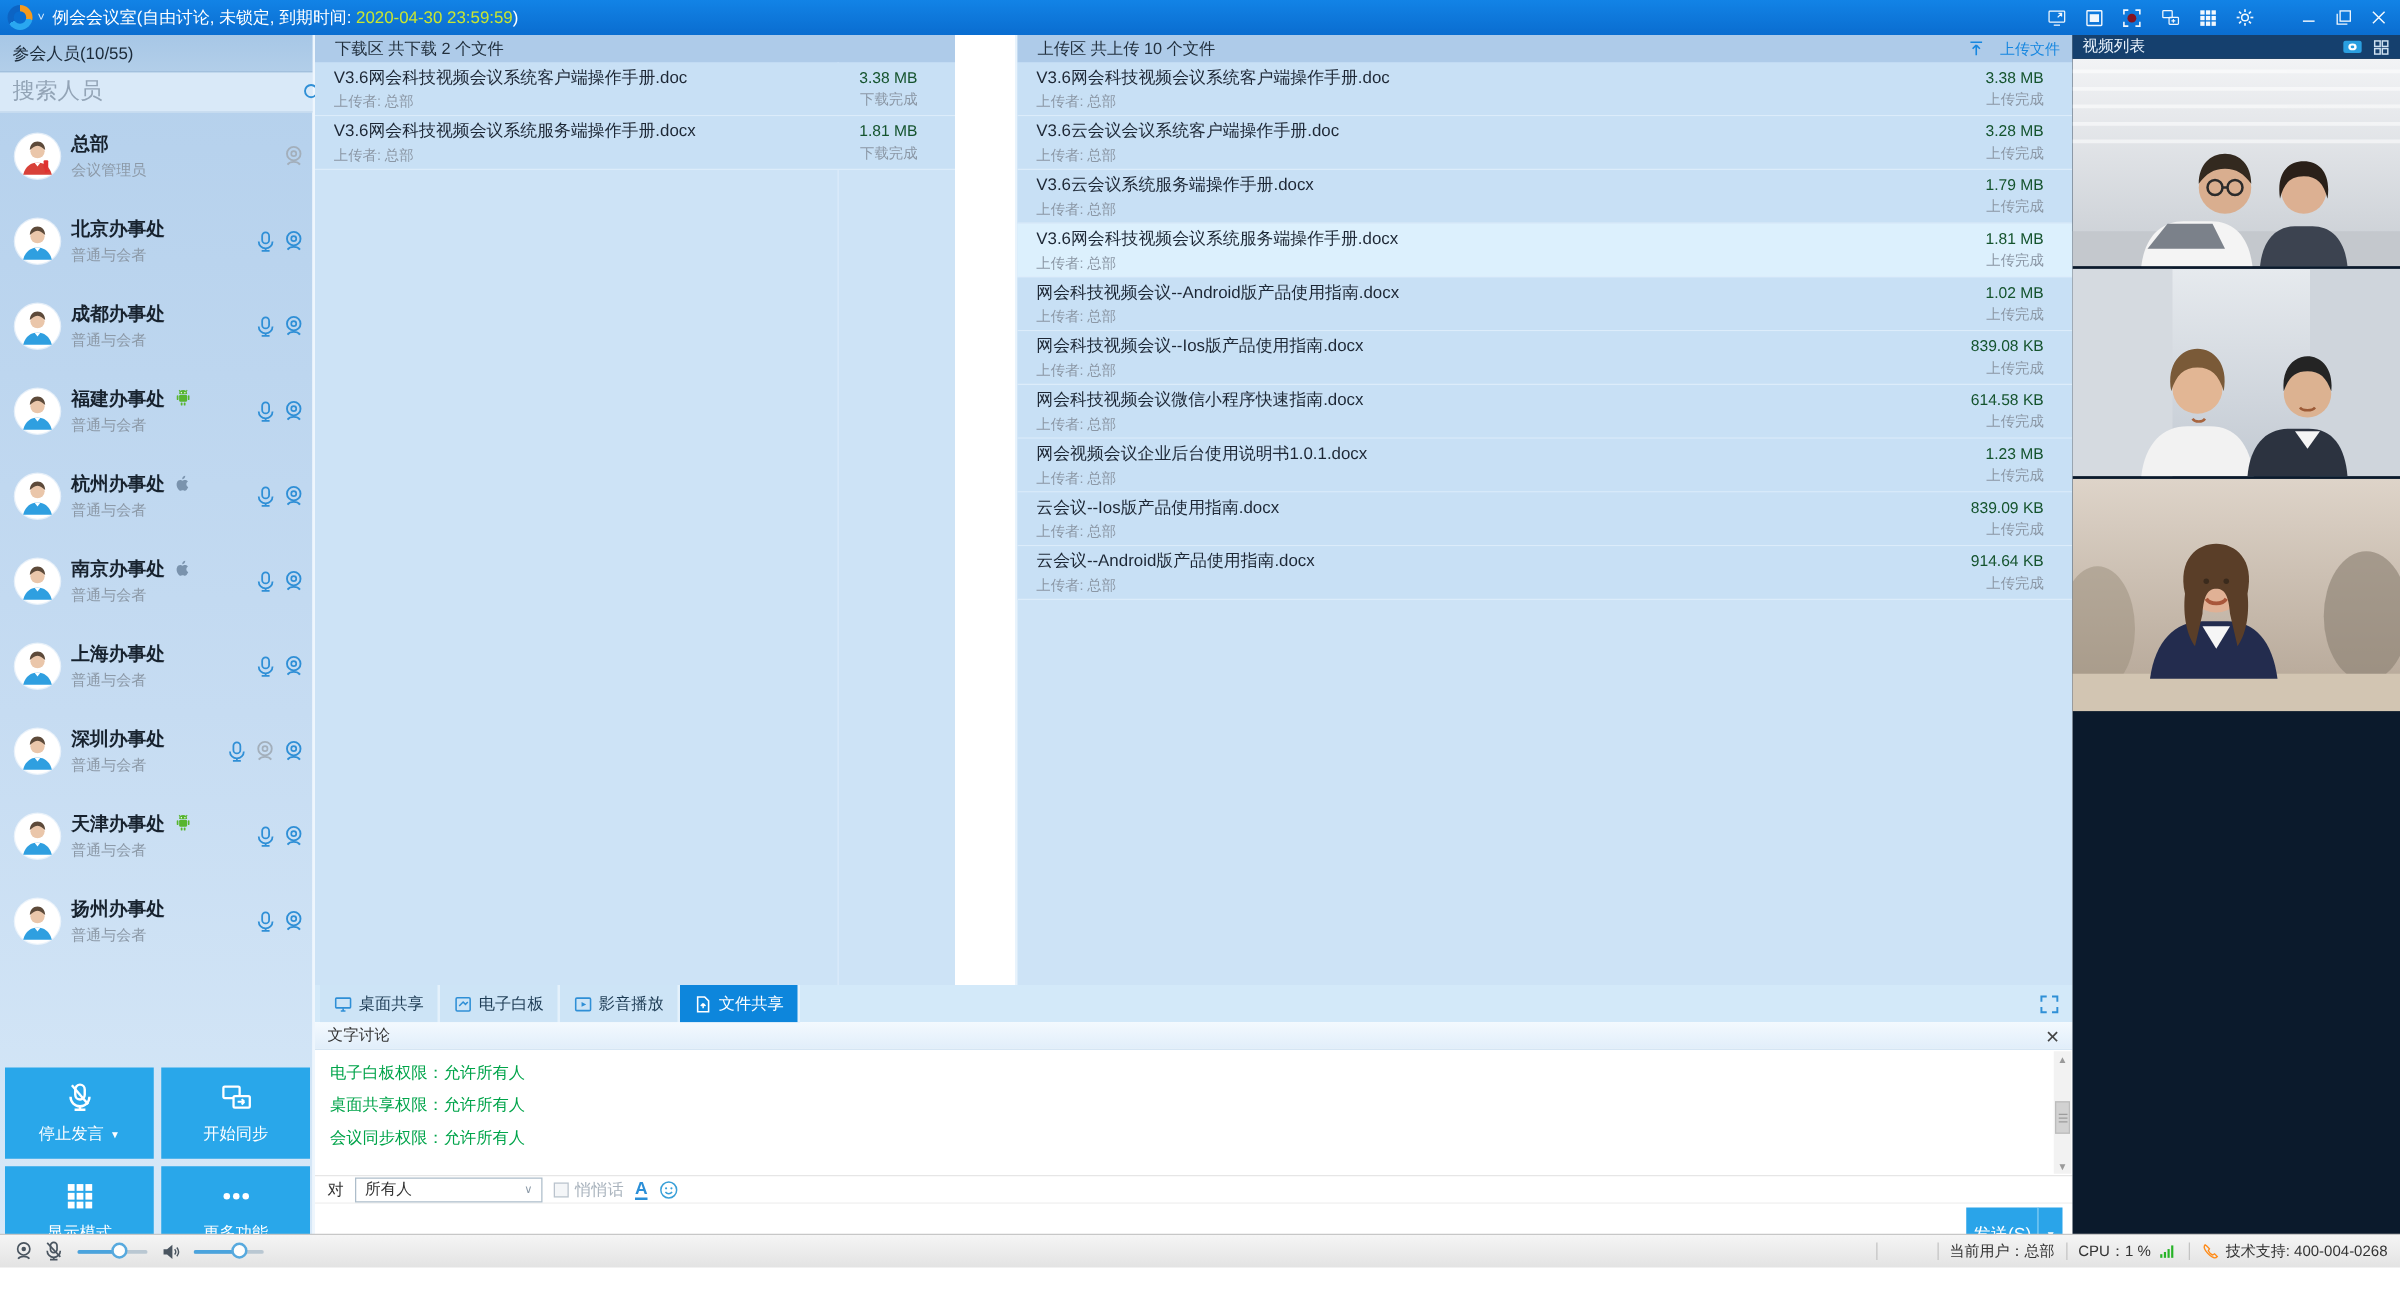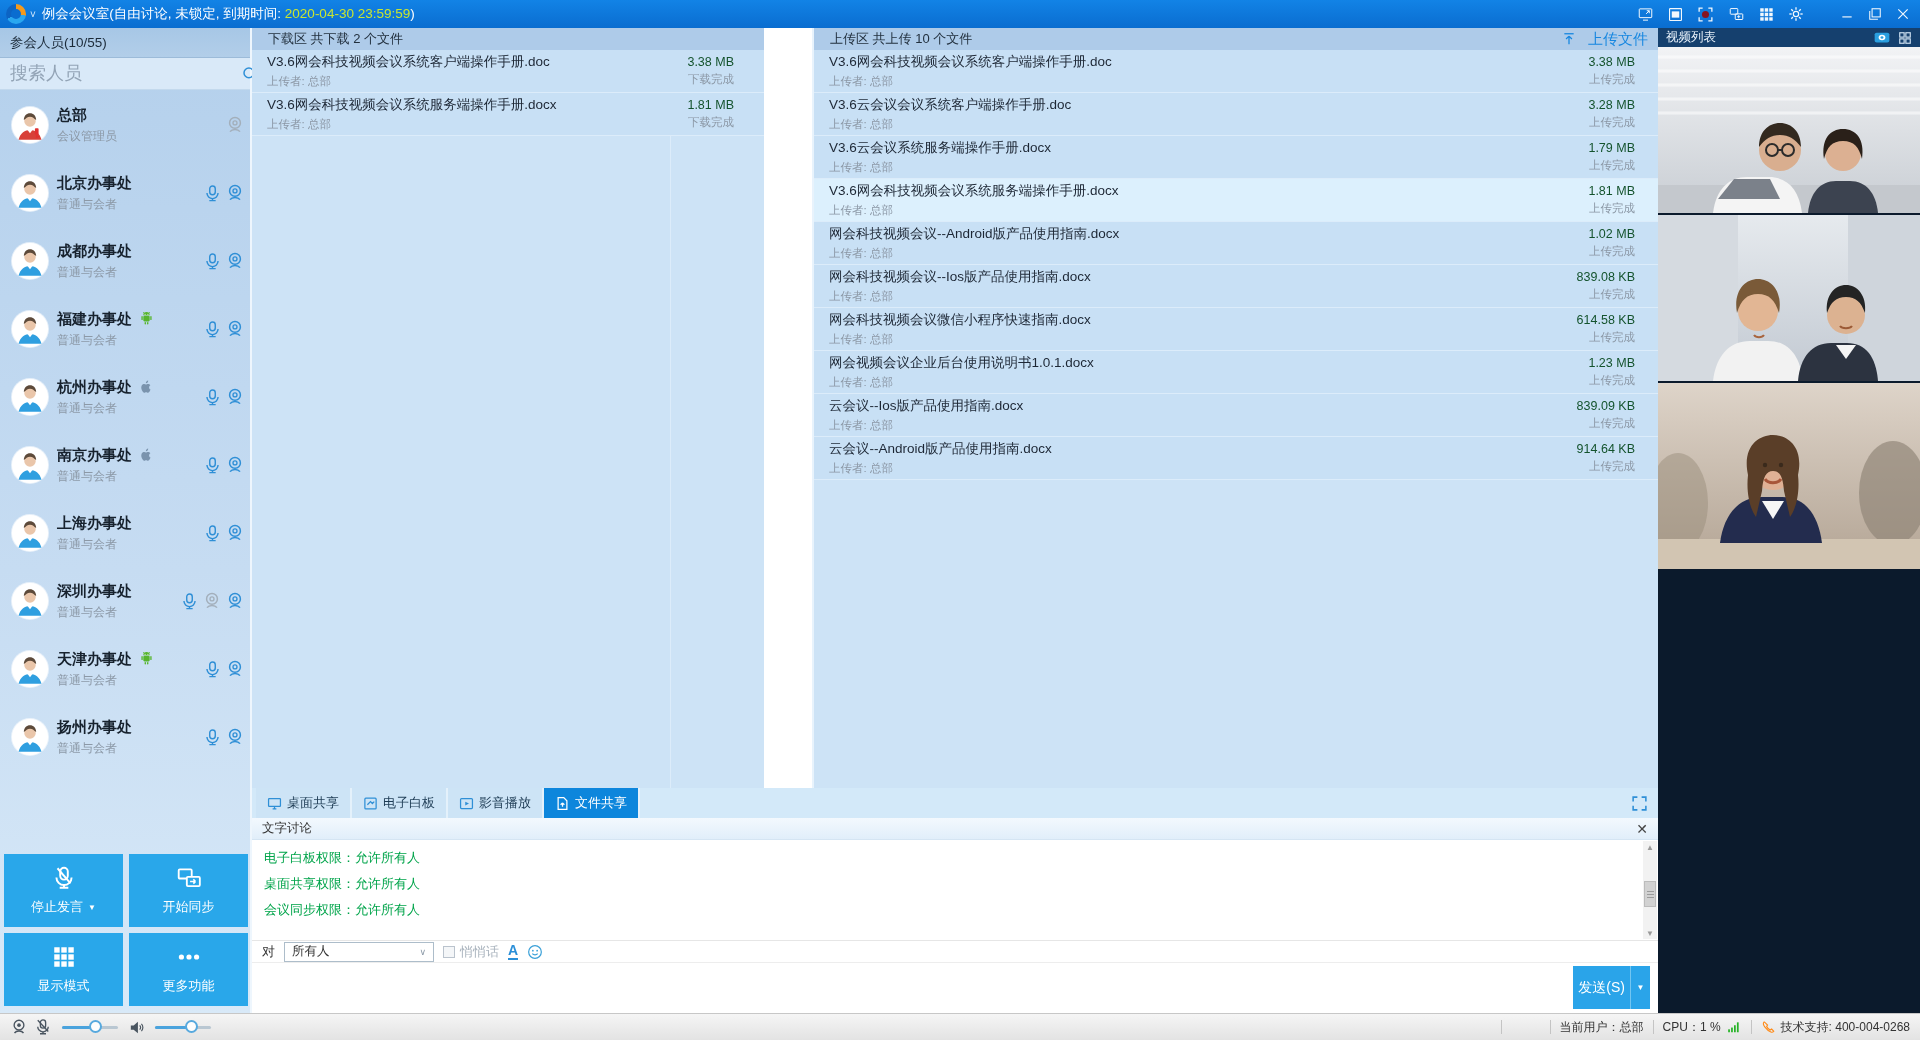--- a/index.html
+++ b/index.html
@@ -45,21 +45,21 @@
   #upload-pane{position:absolute;left:812px;top:28px;width:846px;height:760px;background:#cde3f6;border-left:2px solid #e8f3fc}
   .f-row{height:43px;display:flex;align-items:center;padding:0 6px 0 15px;border-bottom:1px solid #dcecfa;background:#c8e0f5;position:relative}
   .f-row.selected{background:#dcf0fd}
   .f-main{flex:1;min-width:0}
   .f-name{font-size:13.5px;color:#1d2735;white-space:nowrap;overflow:hidden}
   .f-up{font-size:11.5px;color:#8b97a5;margin-top:3px}
   .f-meta{text-align:right;margin-right:10px;flex:0 0 auto}
   .f-size{font-size:12.5px;color:#14532d}
   .f-status{font-size:11.5px;color:#8b97a5;margin-top:3px}
   .f-actions{display:flex;align-items:center;gap:7px;flex:0 0 auto}
-  .upload-link{margin-left:auto;display:flex;align-items:center;gap:12px;color:#1787e0;font-size:15px;padding-right:10px;cursor:pointer}
+  .upload-link{margin-left:auto;display:flex;align-items:center;gap:12px;color:#1787e0;font-size:12px;padding-right:10px;cursor:pointer}
 
   
   #tabbar{position:absolute;left:252px;top:788px;width:1406px;height:30px;background:#d3e9f9;display:flex;align-items:center}
   .tab{width:96px;height:30px;display:flex;align-items:center;justify-content:center;gap:5px;font-size:13px;color:#1e3c55;background:#cde4f6;border-right:2px solid #e4f1fb;cursor:pointer}
   .tab:first-child{margin-left:4px}
   .tab.active{background:#0d86dc;color:#fff}
   #tab-expand{margin-left:auto;margin-right:10px;cursor:pointer}
 
   
   #chat{position:absolute;left:252px;top:818px;width:1406px;height:195px;background:#fff}
@@ -84,21 +84,21 @@
   #send-main{background:#2aa4e9;color:#fff;font-size:14px;display:flex;align-items:center;padding:0 5px}
   #send-arrow{background:#2aa4e9;border-left:1px solid #72c5f1;width:20px;display:flex;align-items:center;justify-content:center;color:#fff;font-size:8px}
 
   
   #videopanel{position:absolute;left:1658px;top:28px;width:262px;height:985px;background:#0b1a2c}
   #vp-header{height:19px;background:#15406e;display:flex;align-items:center;padding:0 8px;font-size:12.5px;color:#eaf3fc}
   #vp-icons{margin-left:auto;display:flex;gap:8px}
   .thumb{width:262px;margin-bottom:2px;cursor:pointer}
 
   
-  #statusbar{position:absolute;left:0;top:1013px;width:1920px;height:27px;background:linear-gradient(#f5f5f5,#e3e3e3);border-top:1px solid #c7c7c7;display:flex;align-items:center;font-size:12px;color:#333;padding:0 10px}
+  #statusbar{position:absolute;left:0;top:987px;width:1920px;height:27px;background:linear-gradient(#f5f5f5,#e3e3e3);border-top:1px solid #c7c7c7;display:flex;align-items:center;font-size:12px;color:#333;padding:0 10px}
   .slider{width:56px;height:3px;background:#b9c7d2;border-radius:2px;position:relative;margin:0 10px}
   .slider .fill{height:3px;background:#4aa3dd;border-radius:2px}
   .slider .knob{position:absolute;top:-6px;width:13px;height:13px;background:#fdfdfd;border:2px solid #57a9de;border-radius:50%;cursor:pointer}
   #sb-right{margin-left:auto;display:flex;align-items:center}
   .dot{width:9px;height:9px;border-radius:50%;margin:0 1.5px}
   .dot.green{background:#1db31d}
   .dot.red{background:#e42222}
   .sep{width:1px;height:14px;background:#c4c4c4;margin:0 9px}
   .sb-txt{white-space:nowrap}
 </style>

